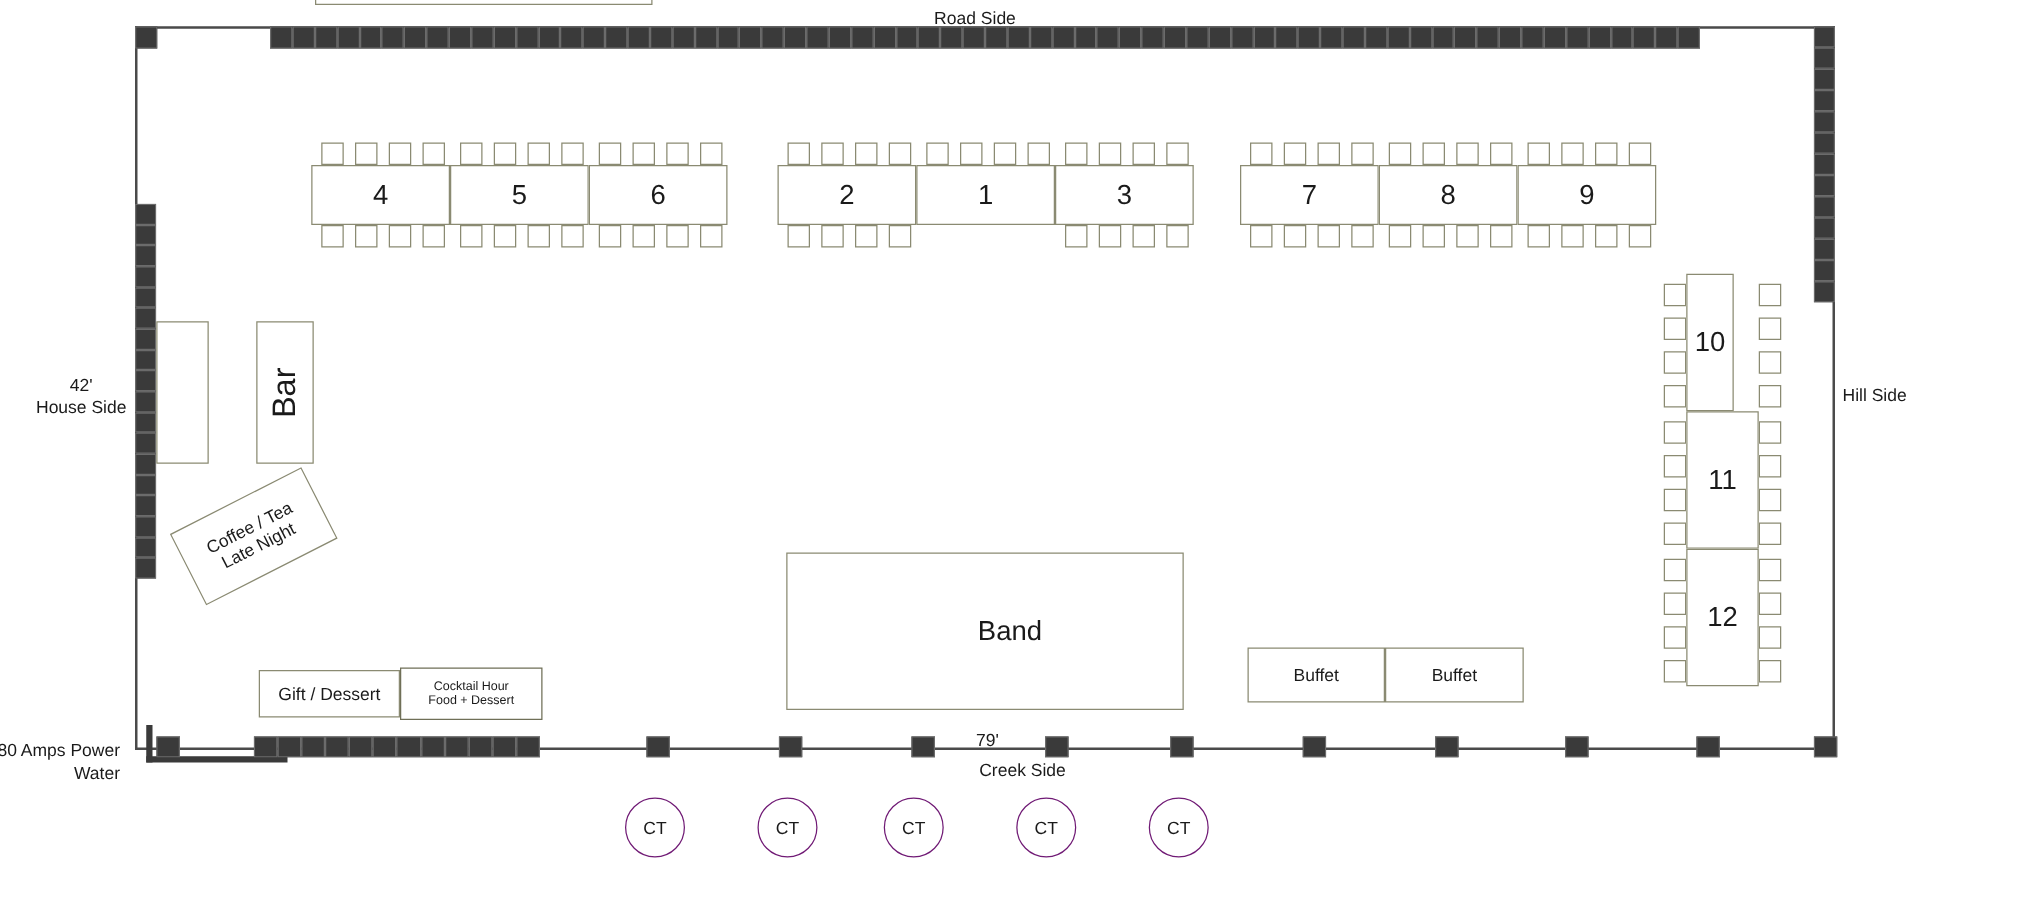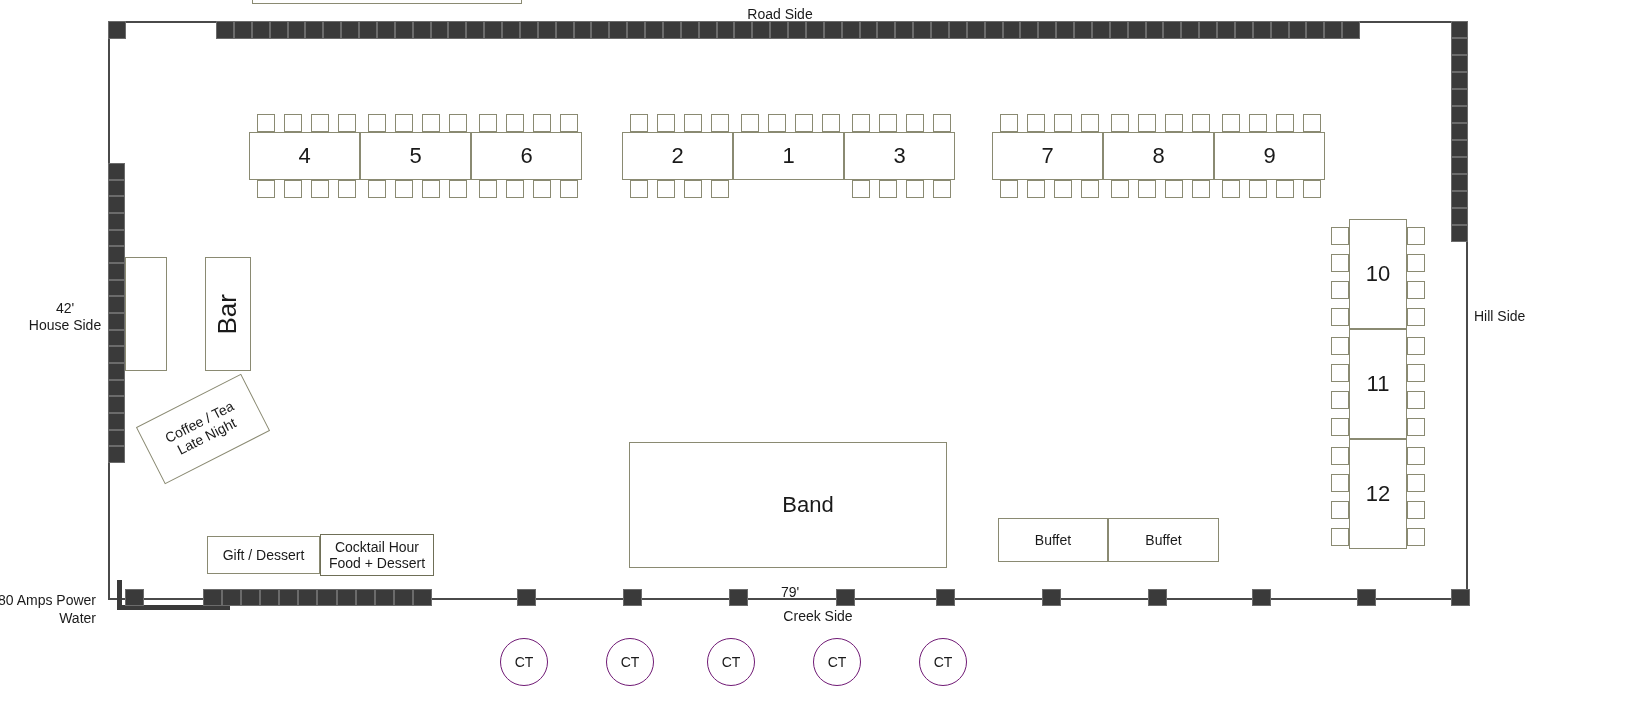--- a/index.html
+++ b/index.html
@@ -388,21 +388,21 @@
     <div class="chair" style="left:284px; top:0px; width:18px; height:18px;"></div>
     <div class="chair" style="left:311px; top:0px; width:18px; height:18px;"></div>
     <div class="chair" style="left:230px; top:66px; width:18px; height:18px;"></div>
     <div class="chair" style="left:257px; top:66px; width:18px; height:18px;"></div>
     <div class="chair" style="left:284px; top:66px; width:18px; height:18px;"></div>
     <div class="chair" style="left:311px; top:66px; width:18px; height:18px;"></div>
   </div>
 
   <div class="tbl-group" style="left:1331px; top:219px;">
 
-    <div class="tbl-seg tbl-num" style="left:18px; top:0px; width:58px; height:110px;">10</div>
+    <div class="tbl-seg tbl-num" style="left:18px; top:0px; width:38px; height:110px;">10</div>
     <div class="chair" style="left:0px;  top:8px;  width:18px; height:18px;"></div>
     <div class="chair" style="left:0px;  top:35px; width:18px; height:18px;"></div>
     <div class="chair" style="left:0px;  top:62px; width:18px; height:18px;"></div>
     <div class="chair" style="left:0px;  top:89px; width:18px; height:18px;"></div>
     <div class="chair" style="left:76px; top:8px;  width:18px; height:18px;"></div>
     <div class="chair" style="left:76px; top:35px; width:18px; height:18px;"></div>
     <div class="chair" style="left:76px; top:62px; width:18px; height:18px;"></div>
     <div class="chair" style="left:76px; top:89px; width:18px; height:18px;"></div>
 
     <div class="tbl-seg tbl-num" style="left:18px; top:110px; width:58px; height:110px;">11</div>
@@ -432,21 +432,21 @@
     <span class="rot180" style="display:inline-block; writing-mode:vertical-rl; font-size:26px;">Bar</span>
   </div>
 
   <div style="position:absolute; left:144px; top:397px; width:118px; height:64px; transform:rotate(-27deg); transform-origin:center center;">
     <div class="fbox" style="left:0; top:0; width:118px; height:64px; font-size:14px; white-space:pre-line;">Coffee / Tea
 Late Night</div>
   </div>
 
   <div class="fbox" style="left:207px; top:536px; width:113px; height:38px; font-size:14px;">Gift / Dessert</div>
 
-  <div class="fbox heavy" style="left:320px; top:534px; width:114px; height:42px; font-size:14px; white-space:pre-line;">Cocktail Hour
+  <div class="fbox heavy" style="left:320px; top:534px; width:114px; height:42px; font-size:10px; white-space:pre-line;">Cocktail Hour
 Food + Dessert</div>
 
   <div class="fbox band-lbl" style="left:629px; top:442px; width:318px; height:126px;padding-left:40px;">Band</div>
 
   <div class="fbox" style="left:998px; top:518px; width:110px; height:44px; font-size:14px;">Buffet</div>
   <div class="fbox" style="left:1108px; top:518px; width:111px; height:44px; font-size:14px;">Buffet</div>
 
   <div class="ct" style="left:500px; top:638px;">CT</div>
   <div class="ct" style="left:606px; top:638px;">CT</div>
   <div class="ct" style="left:707px; top:638px;">CT</div>

